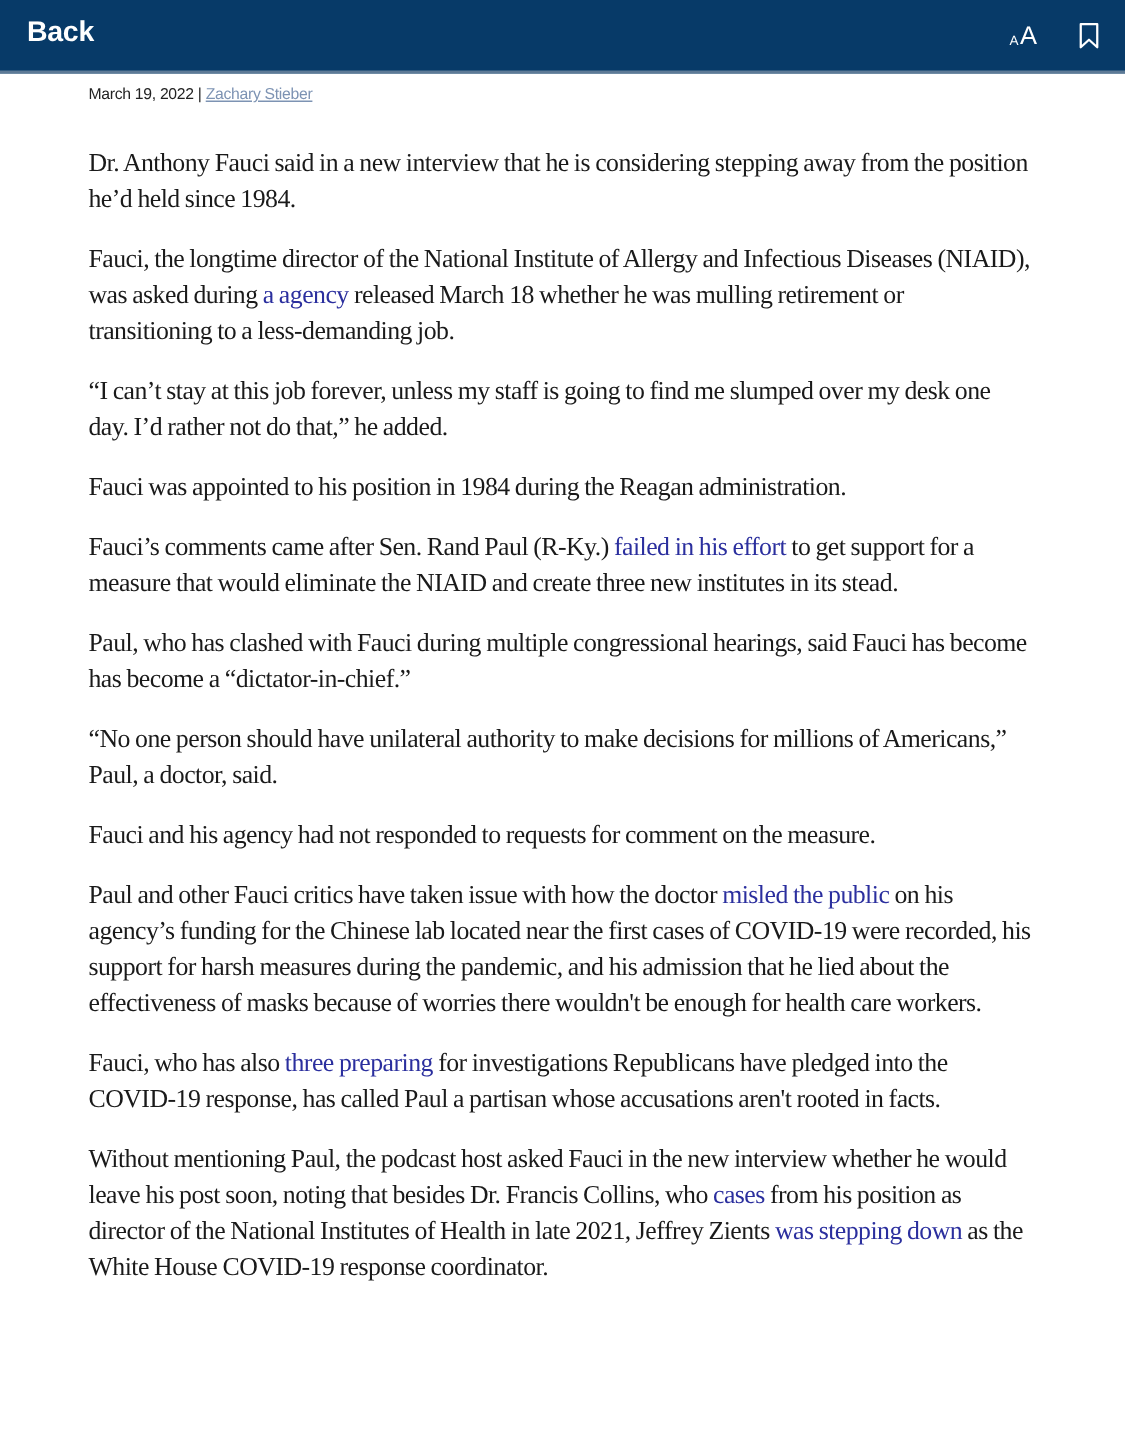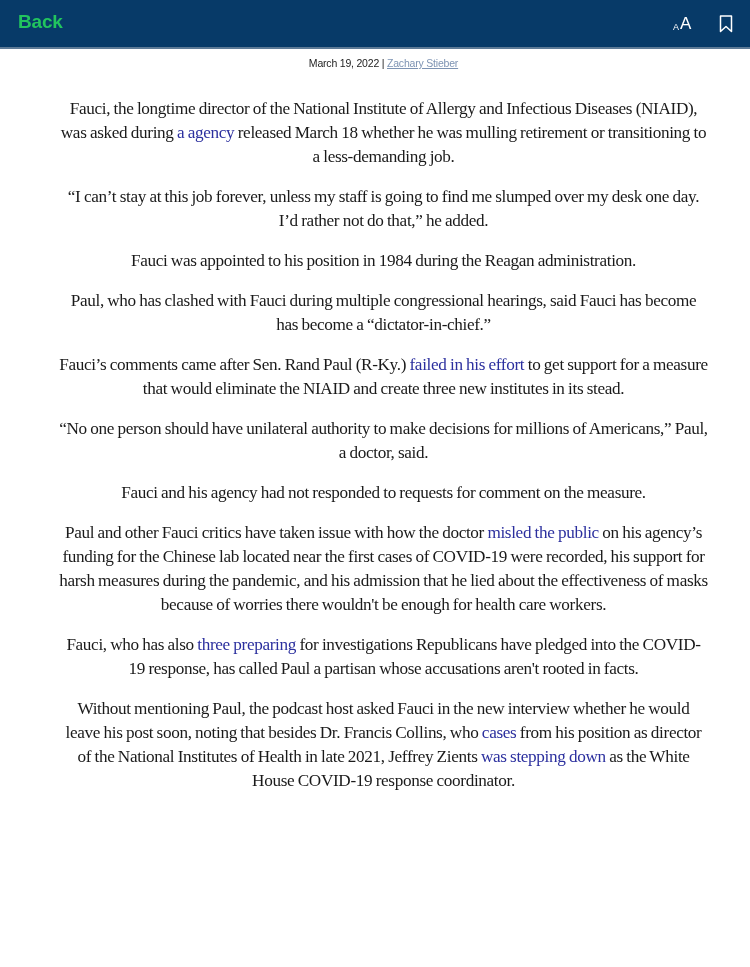--- a/index.html
+++ b/index.html
@@ -9,36 +9,36 @@
     font-family: "Liberation Serif", "DejaVu Serif", serif;
     color: #1a1a1a;
   }
   .topbar {
     height: 47px; background: #073a68;
     border-bottom: 2px solid #5d7a96;
     position: relative;
   }
   .back {
     position: absolute; left: 18px; top: 11px;
-    color: #22c55e; font-family: "Liberation Sans", "DejaVu Sans", sans-serif;
+    color: #ffffff; font-family: "Liberation Sans", "DejaVu Sans", sans-serif;
     font-size: 19px; font-weight: 600; letter-spacing: -0.2px;
     cursor: pointer;
   }
   .textsize {
     position: absolute; left: 673px; top: 13px;
     color: #ffffff; font-family: "Liberation Sans", "DejaVu Sans", sans-serif;
     cursor: pointer; display: flex; align-items: flex-end; height: 20px;
   }
   .textsize .small { font-size: 9px; margin-right: 1px; line-height: 12px; }
   .textsize .big { font-size: 17px; line-height: 18px; }
   .bookmark {
     position: absolute; left: 719px; top: 15px; width: 14px; height: 18px;
     cursor: pointer;
   }
-  .content { padding: 0 42px 0 59px; text-align: center; }
+  .content { padding: 0 62px 0 59px; }
   .meta {
     margin-top: 8px; font-family: "Liberation Sans", "DejaVu Sans", sans-serif;
     font-size: 10.5px; color: #222; letter-spacing: -0.2px;
   }
   .meta .author { color: #7d93b3; text-decoration: underline; }
   h1 {
     margin: 15px 0 0 0; font-size: 23px; font-weight: bold;
     color: #1a1a1a; letter-spacing: 0px; line-height: 30px;
   }
   .article { margin-top: 28px; }
@@ -62,24 +62,25 @@
   </svg>
 </div>
 
 <div class="content">
   <div class="meta">
     <span>March 19, 2022</span>
     <span>|</span>
     <span class="author">Zachary Stieber</span>
   </div>
   <div class="article" id="article-body">
+      <p>Dr. Anthony Fauci said in a new interview that he is considering stepping away from the position he’d held since 1984.</p>
       <p>Fauci, the longtime director of the National Institute of Allergy and Infectious Diseases (NIAID), was asked during <a>a agency</a> released March 18 whether he was mulling retirement or transitioning to a less-demanding job.</p>
       <p>“I can’t stay at this job forever, unless my staff is going to find me slumped over my desk one day. I’d rather not do that,” he added.</p>
       <p>Fauci was appointed to his position in 1984 during the Reagan administration.</p>
+      <p>Fauci’s comments came after Sen. Rand Paul (R-Ky.) <a>failed in his effort</a> to get support for a measure that would eliminate the NIAID and create three new institutes in its stead.</p>
       <p>Paul, who has clashed with Fauci during multiple congressional hearings, said Fauci has become has become a “dictator-in-chief.”</p>
-      <p>Fauci’s comments came after Sen. Rand Paul (R-Ky.) <a>failed in his effort</a> to get support for a measure that would eliminate the NIAID and create three new institutes in its stead.</p>
       <p>“No one person should have unilateral authority to make decisions for millions of Americans,” Paul, a doctor, said.</p>
       <p>Fauci and his agency had not responded to requests for comment on the measure.</p>
       <p>Paul and other Fauci critics have taken issue with how the doctor <a>misled the public</a> on his agency’s funding for the Chinese lab located near the first cases of COVID-19 were recorded, his support for harsh measures during the pandemic, and his admission that he lied about the effectiveness of masks because of worries there wouldn't be enough for health care workers.</p>
       <p>Fauci, who has also <a>three preparing</a> for investigations Republicans have pledged into the COVID-19 response, has called Paul a partisan whose accusations aren't rooted in facts.</p>
       <p>Without mentioning Paul, the podcast host asked Fauci in the new interview whether he would leave his post soon, noting that besides Dr. Francis Collins, who <a>cases</a> from his position as director of the National Institutes of Health in late 2021, Jeffrey Zients <a>was stepping down</a> as the White House COVID-19 response coordinator.</p>
     </div>
 </div>
 
 </body></html>

